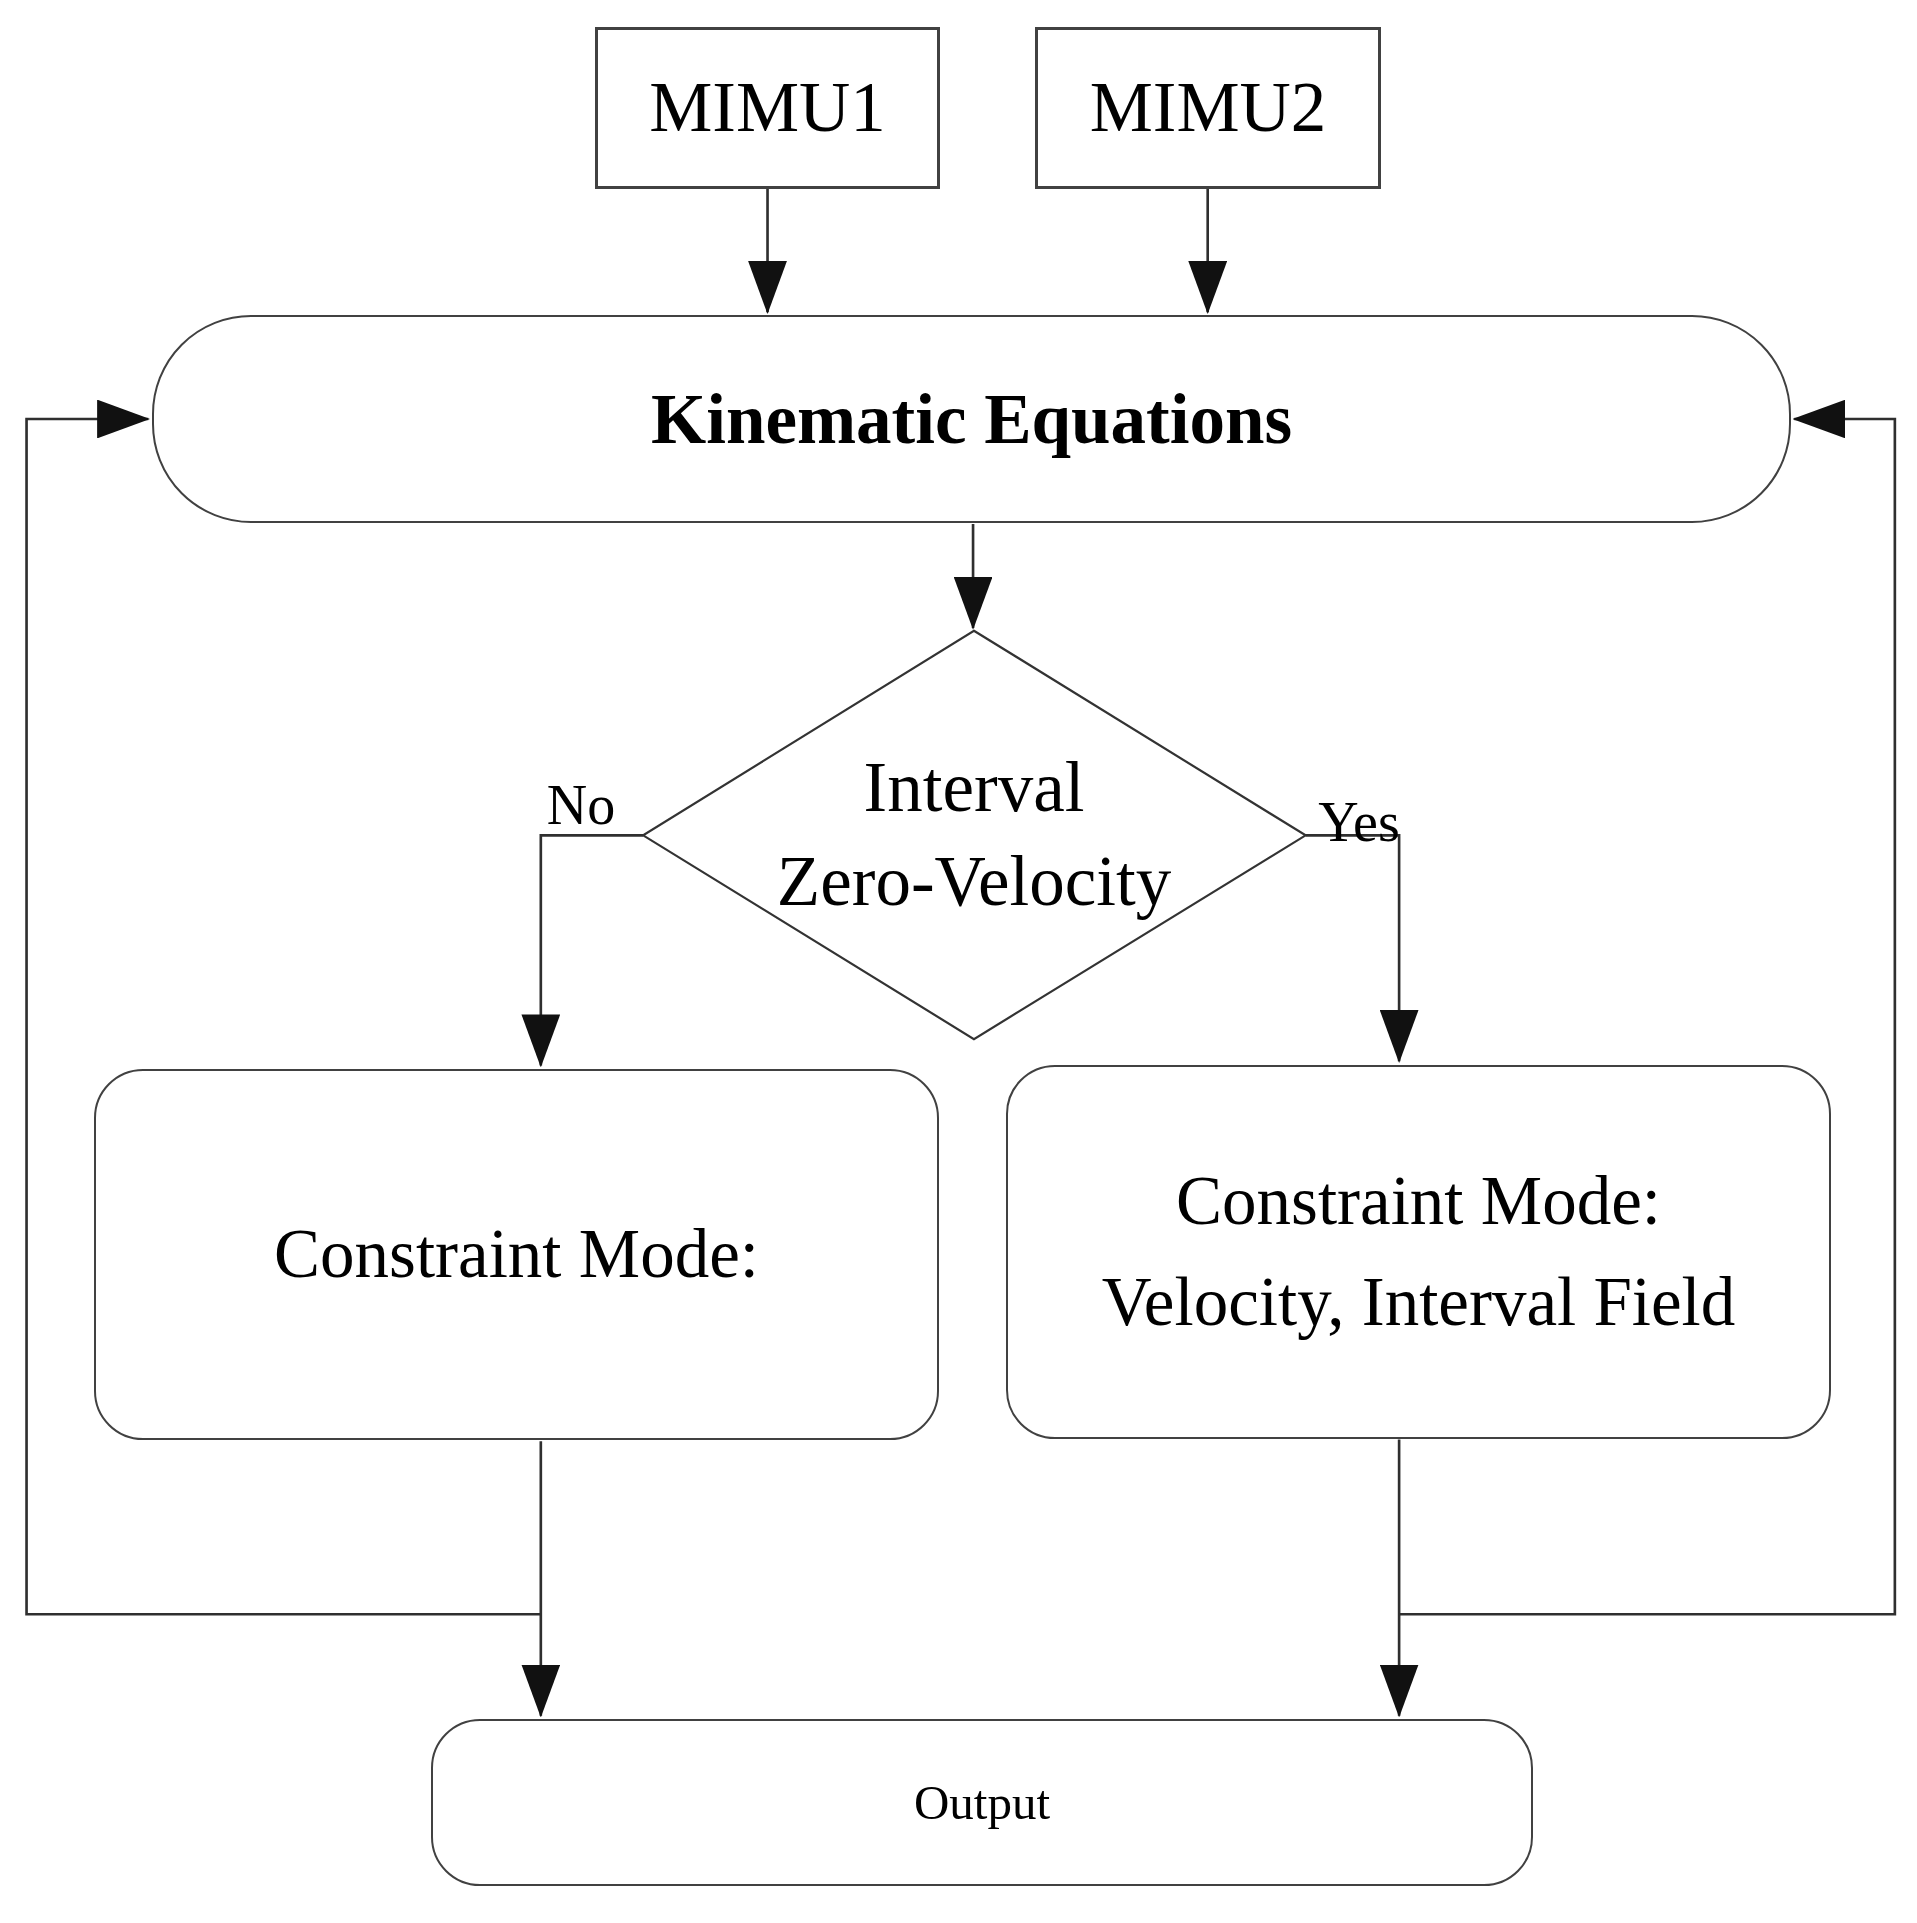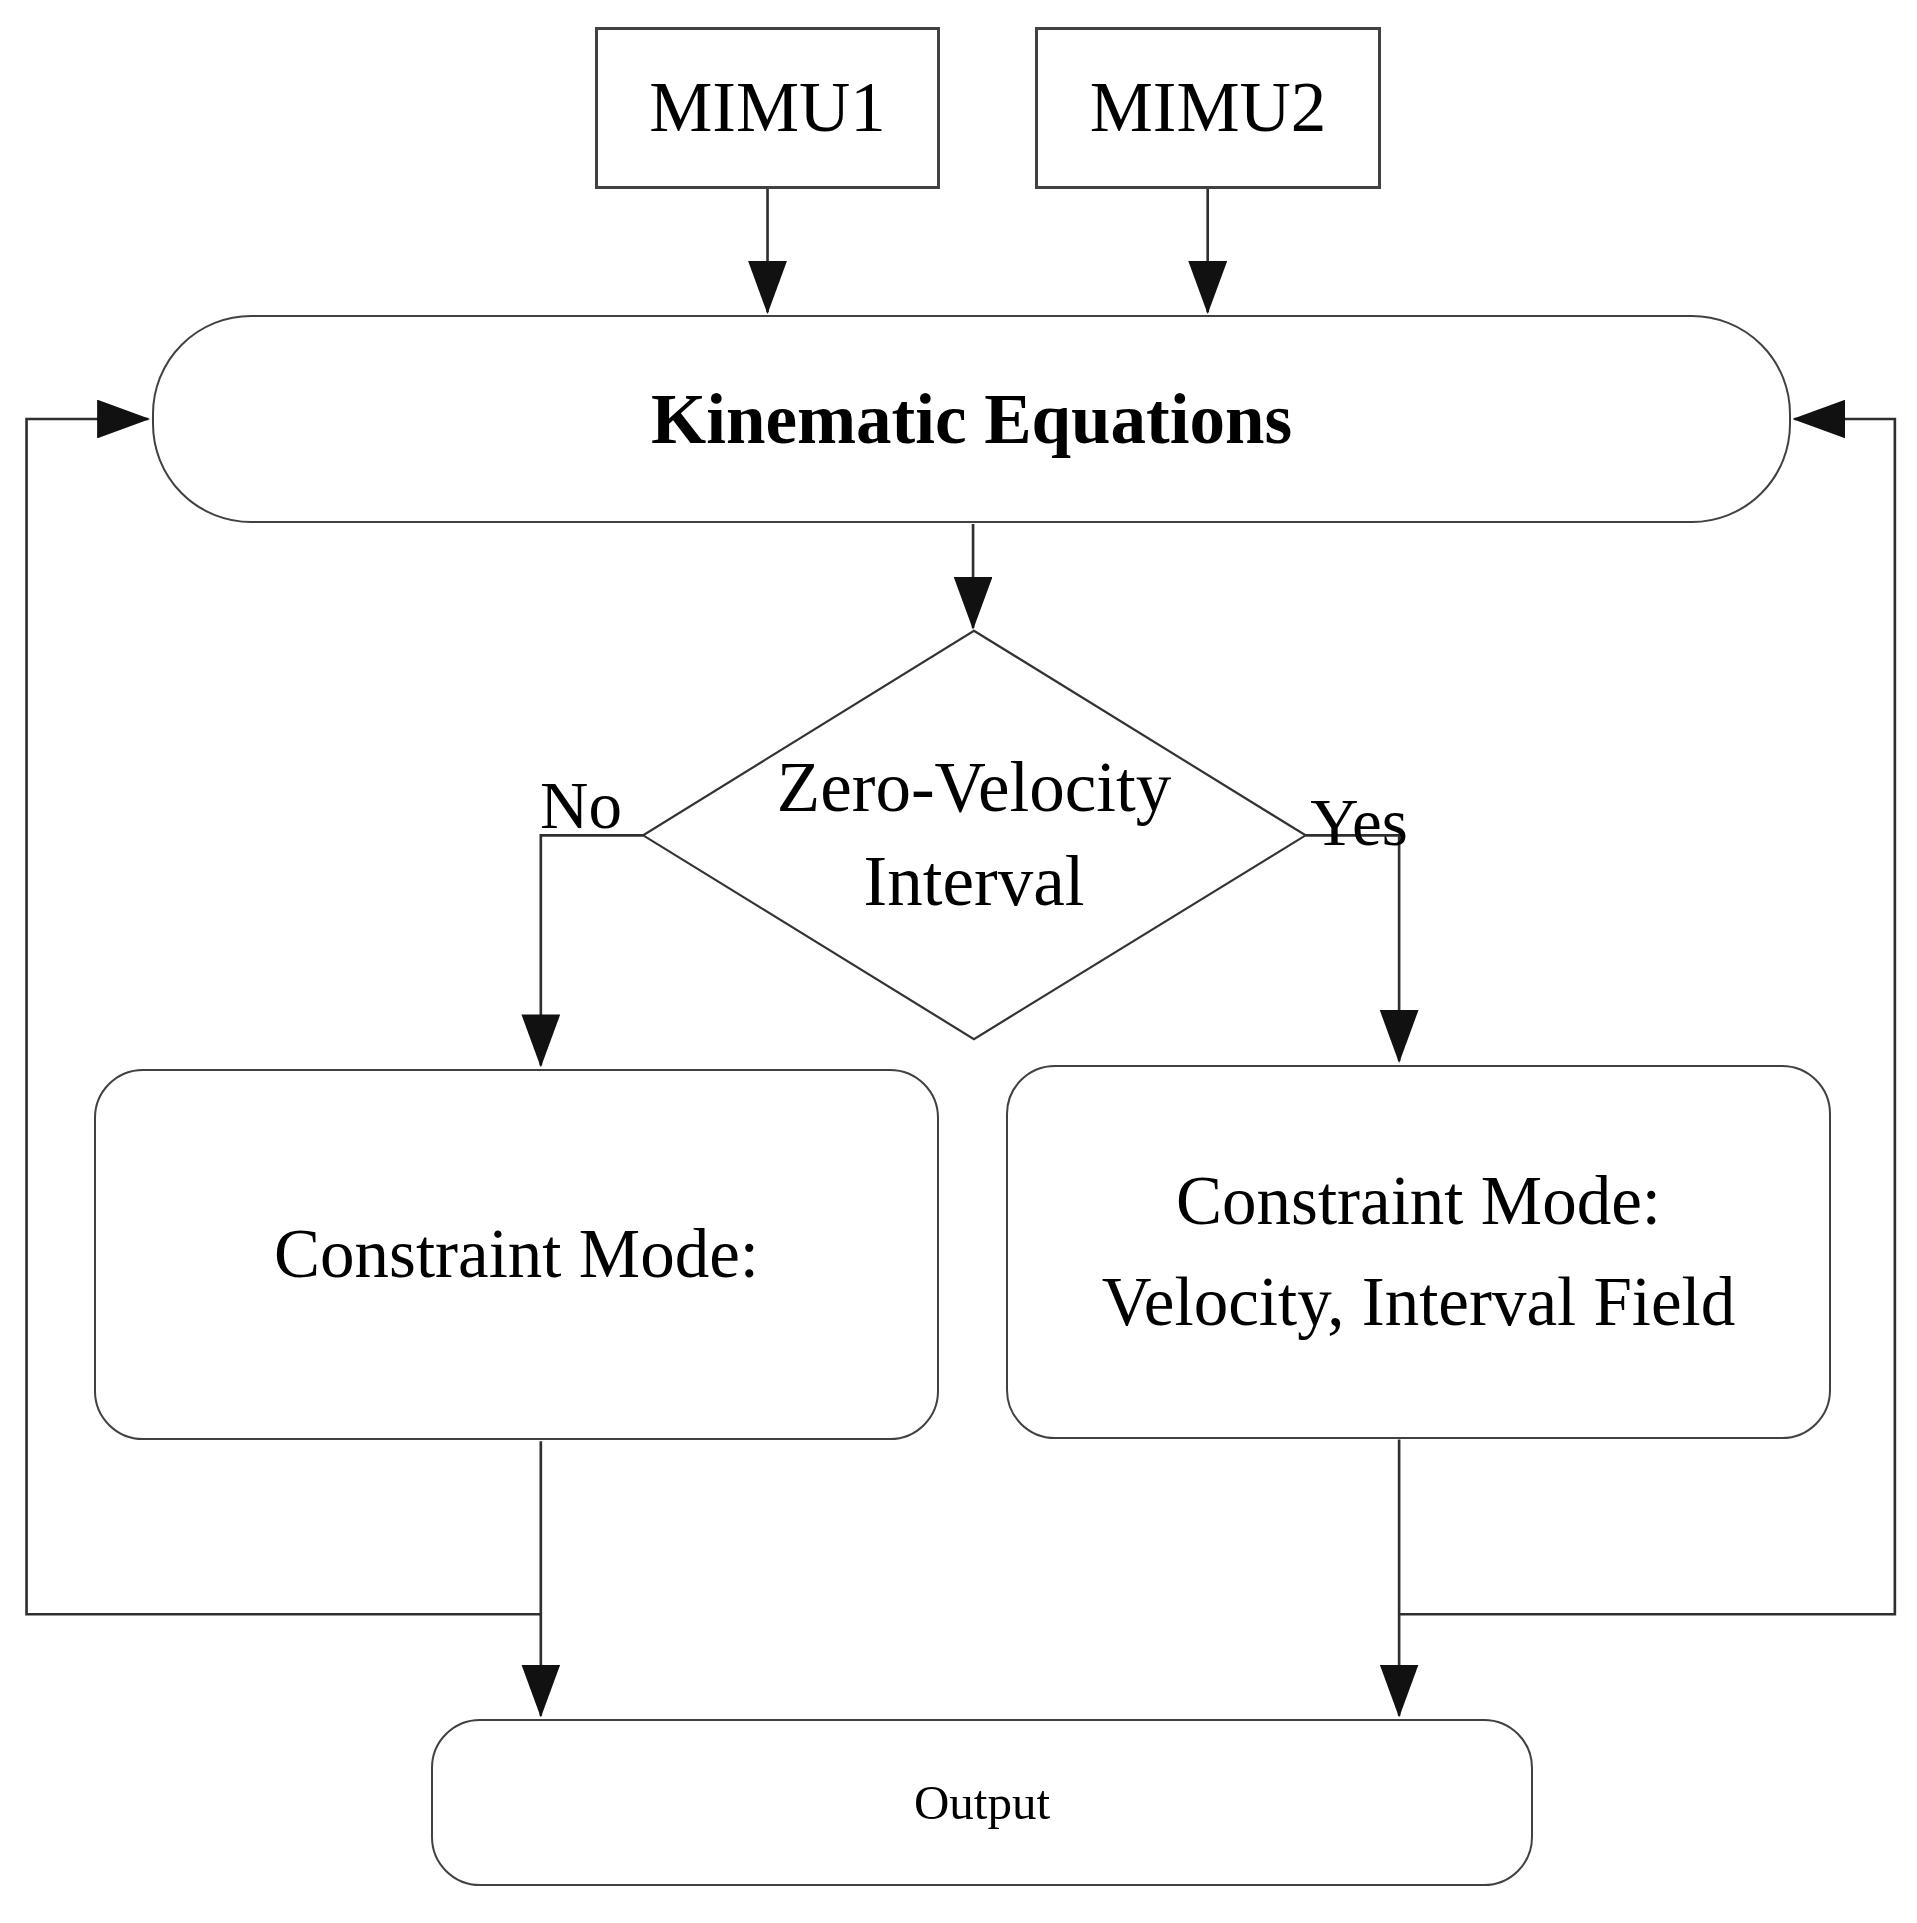--- a/index.html
+++ b/index.html
@@ -40,21 +40,21 @@
     font-size: 71px;
     line-height: 99px;
     white-space: nowrap;
   }
   .node.rounded-wide  { border-radius: 99px; border-width: 2.6px; font-weight: bold; }
   .node.rounded-box   { border-radius: 49px;  border-width: 2.6px; font-size: 69px; line-height: 101px; }
   .node.plain-rect    { border-radius: 0; }
   .floating-label {
     position: absolute;
     transform: translate(-50%, -50%);
-    font-size: 67px;
+    font-size: 56px;
     line-height: 67px;
     white-space: nowrap;
   }
   .diamond-text {
     position: absolute;
     left: 974px;
     top: 834px;
     transform: translate(-50%, -50%);
     text-align: center;
     font-size: 71px;
@@ -101,22 +101,22 @@
 
   <div class="node plain-rect" style="left:1035px; top:26.5px; width:346px; height:162px;">
     <span>MIMU2</span>
   </div>
 
   <div class="node rounded-wide" style="left:152px; top:315px; width:1639px; height:208px;">
     <span>Kinematic Equations</span>
   </div>
 
   <div class="diamond-text">
+    <div>Interval</div>
     <div>Zero-Velocity</div>
-    <div>Interval</div>
   </div>
 
   <div class="floating-label" style="left:581px; top:805px;">No</div>
   <div class="floating-label" style="left:1359px; top:805px;margin-top:17px;">Yes</div>
 
   <div class="node rounded-box" style="left:94px; top:1069px; width:845px; height:371px;">
     <div>Constraint Mode:</div>
   </div>
 
   <div class="node rounded-box" style="left:1006px; top:1065px; width:825px; height:374px;">

